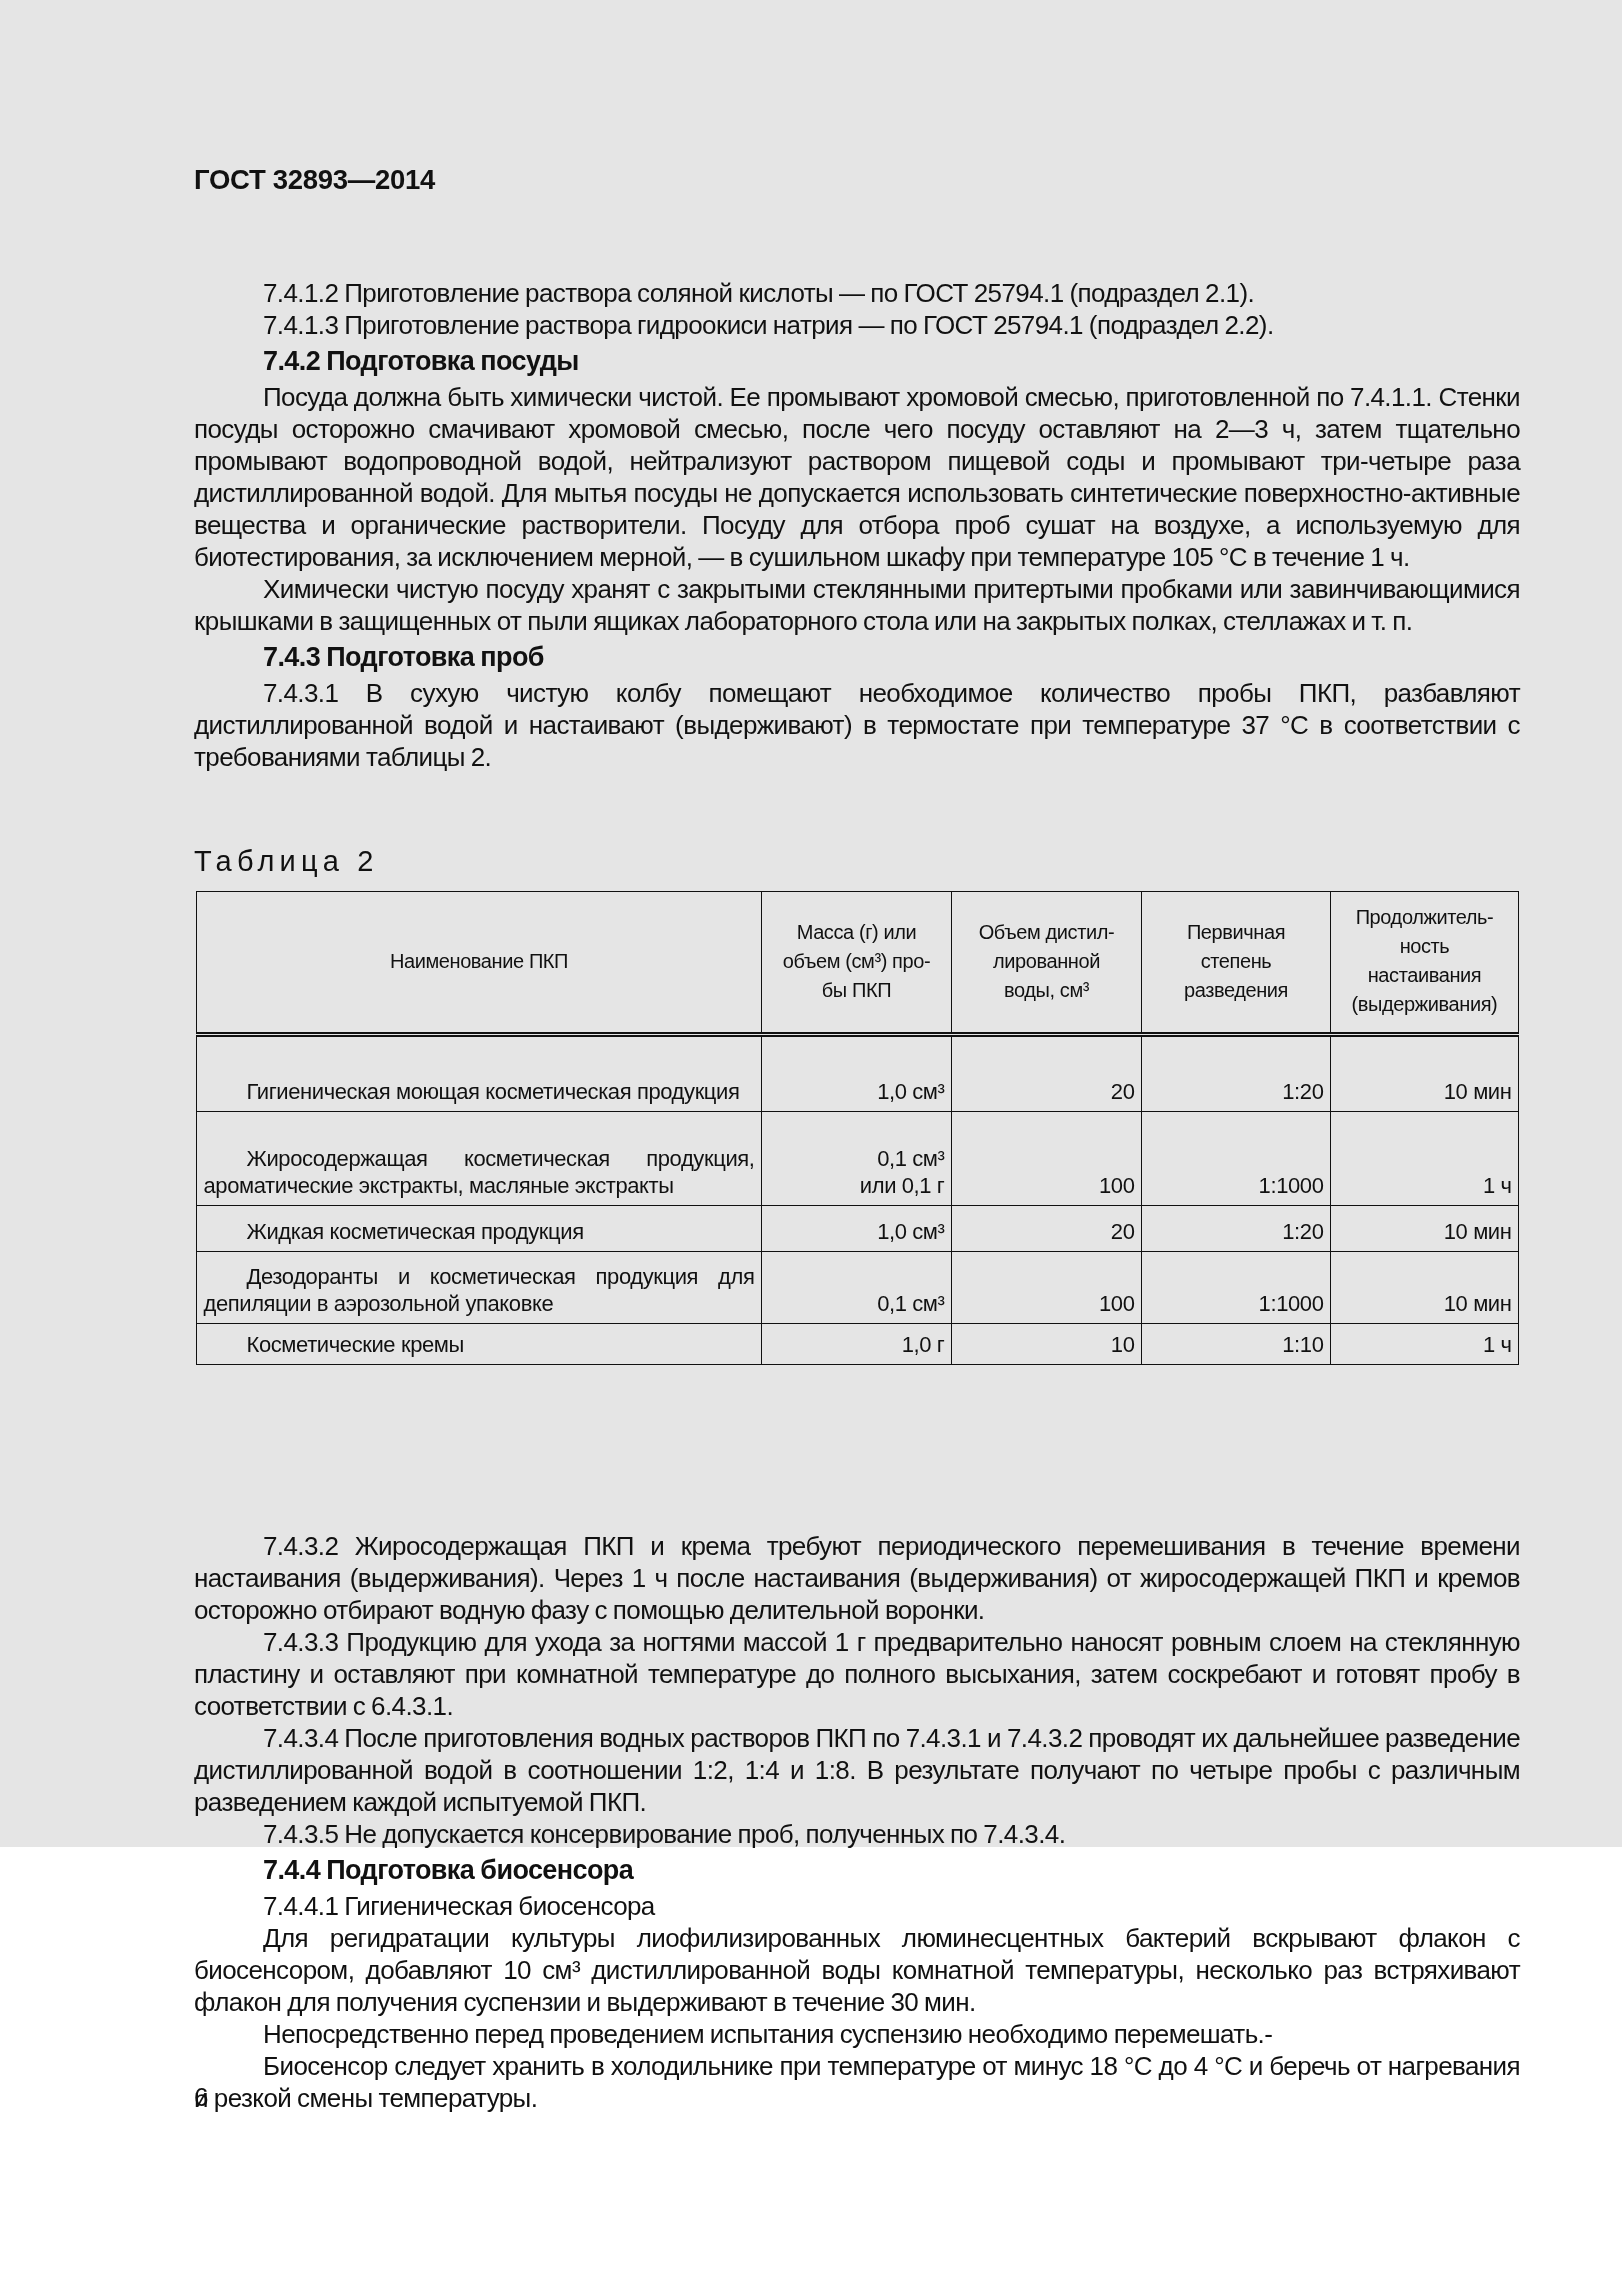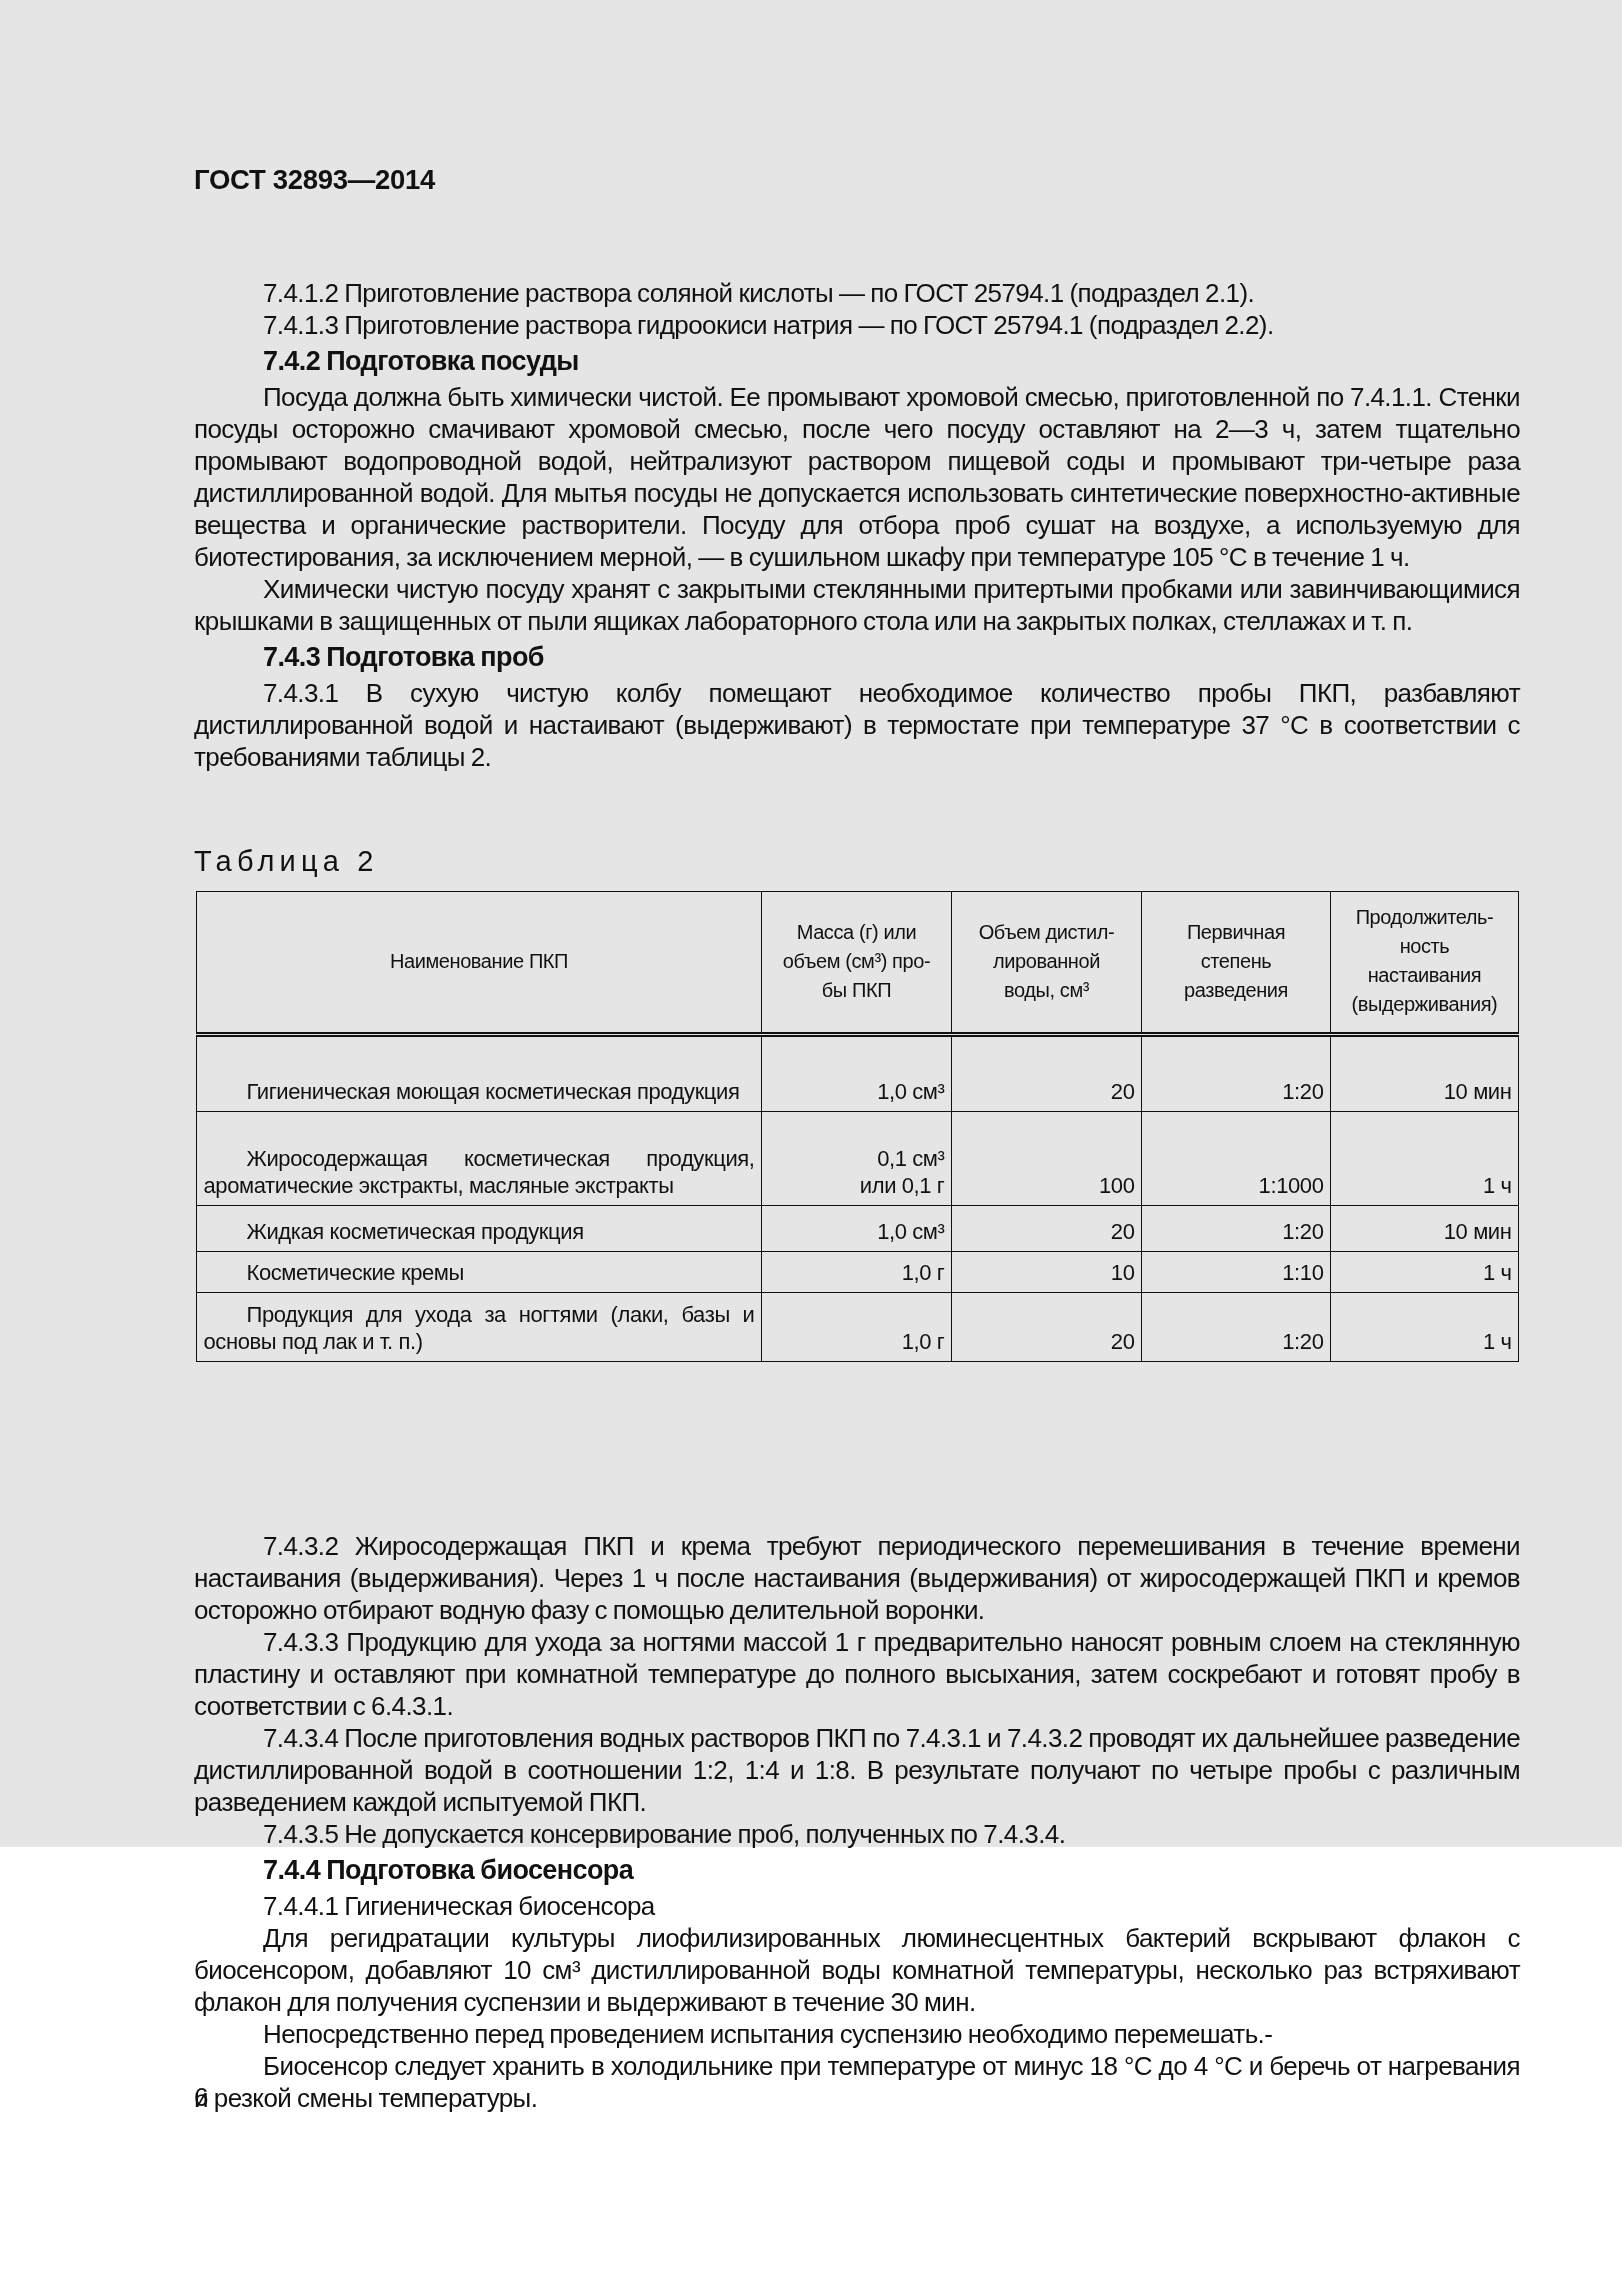--- a/index.html
+++ b/index.html
@@ -97,32 +97,32 @@
         <td>1:1000</td>
         <td>1 ч</td>
       </tr>
       <tr style="height:46px">
         <td class="name">Жидкая косметическая продукция</td>
         <td>1,0 см³</td>
         <td>20</td>
         <td>1:20</td>
         <td>10 мин</td>
       </tr>
+      <tr style="height:72px">
+        <td class="name">Дезодоранты и косметическая продукция для депиляции в аэрозольной упаковке</td>
+        <td>0,1 см³</td>
+        <td>100</td>
+        <td>1:1000</td>
+        <td>10 мин</td>
+      </tr>
       <tr style="height:41px">
         <td class="name">Косметические кремы</td>
         <td>1,0 г</td>
         <td>10</td>
         <td>1:10</td>
-        <td>1 ч</td>
-      </tr>
-      <tr style="height:69px">
-        <td class="name">Продукция для ухода за ногтями (лаки, базы и основы под лак и т. п.)</td>
-        <td>1,0 г</td>
-        <td>20</td>
-        <td>1:20</td>
         <td>1 ч</td>
       </tr>
     </tbody>
   </table>
 
   <div class="flow" style="top:1482px;">
     <p class="last">7.4.3.2  Жиросодержащая ПКП и крема требуют периодического перемешивания в течение времени настаивания (выдерживания). Через 1 ч после настаивания (выдерживания) от жиросодержащей ПКП и кремов осторожно отбирают водную фазу с помощью делительной воронки.</p>
     <p class="last">7.4.3.3  Продукцию для ухода за ногтями массой 1 г предварительно наносят ровным слоем на стеклянную пластину и оставляют при комнатной температуре до полного высыхания, затем соскребают и готовят пробу в соответствии с 6.4.3.1.</p>
     <p class="last">7.4.3.4  После приготовления водных растворов ПКП по 7.4.3.1 и 7.4.3.2 проводят их дальнейшее разведение дистиллированной водой в соотношении 1:2, 1:4 и 1:8. В  результате получают по четыре пробы с различным разведением каждой испытуемой ПКП.</p>
     <p class="last">7.4.3.5  Не допускается консервирование проб, полученных по 7.4.3.4.</p>

